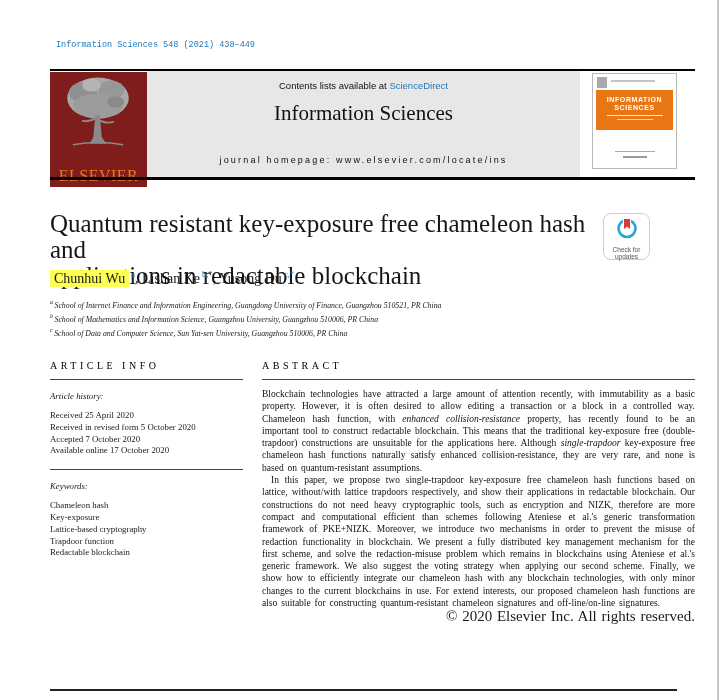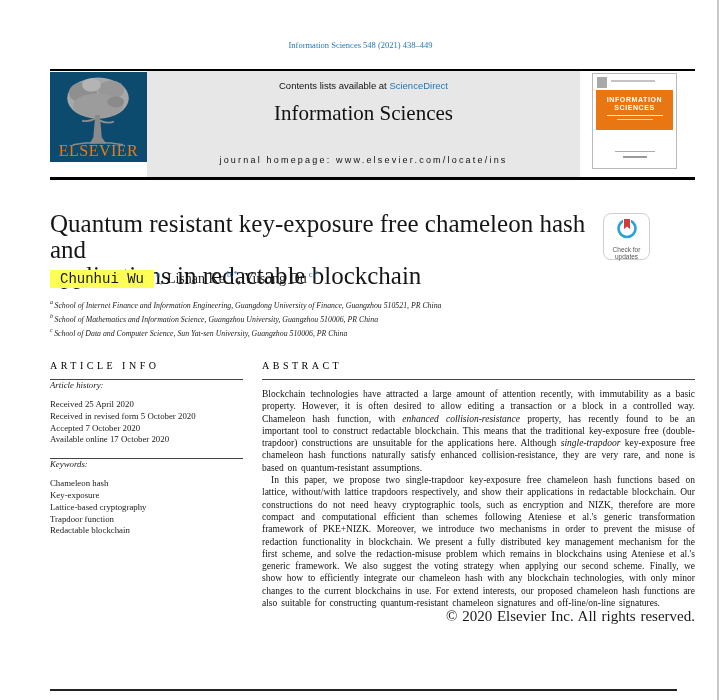--- a/index.html
+++ b/index.html
@@ -11,26 +11,26 @@
   }
   *{box-sizing:border-box;margin:0;padding:0;}
   html,body{background:#fff;}
   body{
     width:727px;height:700px;position:relative;overflow:hidden;
     font-family:"Liberation Serif", serif;color:var(--ink);
   }
   .abs{position:absolute;}
 
   
-  .citation{top:40px;left:38px;width:645px;text-align:center;
-    font-family:Liberation Serif, serif;font-size:8.5px;color:var(--link-blue);}
+  .citation{top:40px;left:56px;width:645px;
+    font-family:Liberation Mono, monospace;font-size:8.5px;color:var(--link-blue);}
 
   
   .rule-top{top:69px;left:50px;width:645px;height:2px;background:#000;}
-  .logo-area{top:72px;left:50px;width:97px;height:90px;background:#0c4a6e;}
+  .logo-area{top:72px;left:50px;width:97px;height:115px;background:#7f1d1d;}
   .tree{position:absolute;top:0;left:6px;}
   .elsevier-word{position:absolute;bottom:2px;left:0;width:100%;text-align:center;
     font-size:16px;letter-spacing:.5px;color:var(--elsevier-orange);}
   .header-gray{top:71px;left:147px;width:433px;height:107px;background:#e7e7e7;}
   .contents-line{position:absolute;top:9px;left:0;width:100%;text-align:center;
     font-family:"Liberation Sans", sans-serif;font-size:9.5px;color:#111;}
   .contents-line a{color:var(--link-blue);text-decoration:none;}
   .journal-name{position:absolute;top:30px;left:0;width:100%;text-align:center;
     font-size:21px;color:#111;}
   .homepage-line{position:absolute;top:84px;left:0;width:100%;text-align:center;
@@ -51,32 +51,32 @@
 
   
   .title{top:211px;left:50px;width:545px;font-size:25px;line-height:26px;color:#161616;}
   .crossmark{top:213px;left:603px;width:47px;height:47px;border:1px solid #cfcfcf;border-radius:8px;
     background:#fff;text-align:center;cursor:pointer;}
   .crossmark-label{font-family:"Liberation Sans", sans-serif;font-size:6.5px;line-height:7px;color:#555;}
 
   
   .authors{top:269px;left:50px;font-size:14px;color:#161616;}
   .authors sup{font-size:8.5px;color:var(--link-blue);}
-  .hl{background:var(--highlight-yellow);padding:1px 10px;font-family:Liberation Mono, monospace;}
+  .hl{background:var(--highlight-yellow);padding:1px 4px;}
 
   
   .affils{top:297px;left:50px;width:600px;font-style:italic;font-size:7.8px;line-height:11.5px;color:#222;}
   .affils sup{font-size:6px;font-style:italic;}
 
   
   .col-left{top:360px;left:50px;width:193px;}
   .col-right{top:360px;left:262px;width:433px;}
   .section-head{font-size:10px;letter-spacing:3.5px;color:#000;}
   .thin-rule{height:1px;background:#444;margin-top:8px;}
-  .hist-label,.kw-label{font-style:italic;font-size:8.8px;margin-top:0;}
+  .hist-label,.kw-label{font-style:italic;font-size:8.8px;margin-top:11px;}
   .info-lines{font-size:8.8px;line-height:11.8px;margin-top:9px;}
   .kw-rule{height:1px;background:#444;margin-top:12px;}
 
   .ab-body{margin-top:8px;font-size:9.5px;line-height:12.3px;text-align:justify;
     word-spacing:1.5px;color:#111;}
   .ab-par{margin:0;}
   .ab-par.indent{text-indent:9px;}
   .it{font-style:italic;}
   .copyright{text-align:right;font-size:15px;line-height:12.3px;margin-top:1px;word-spacing:1px;}
 

